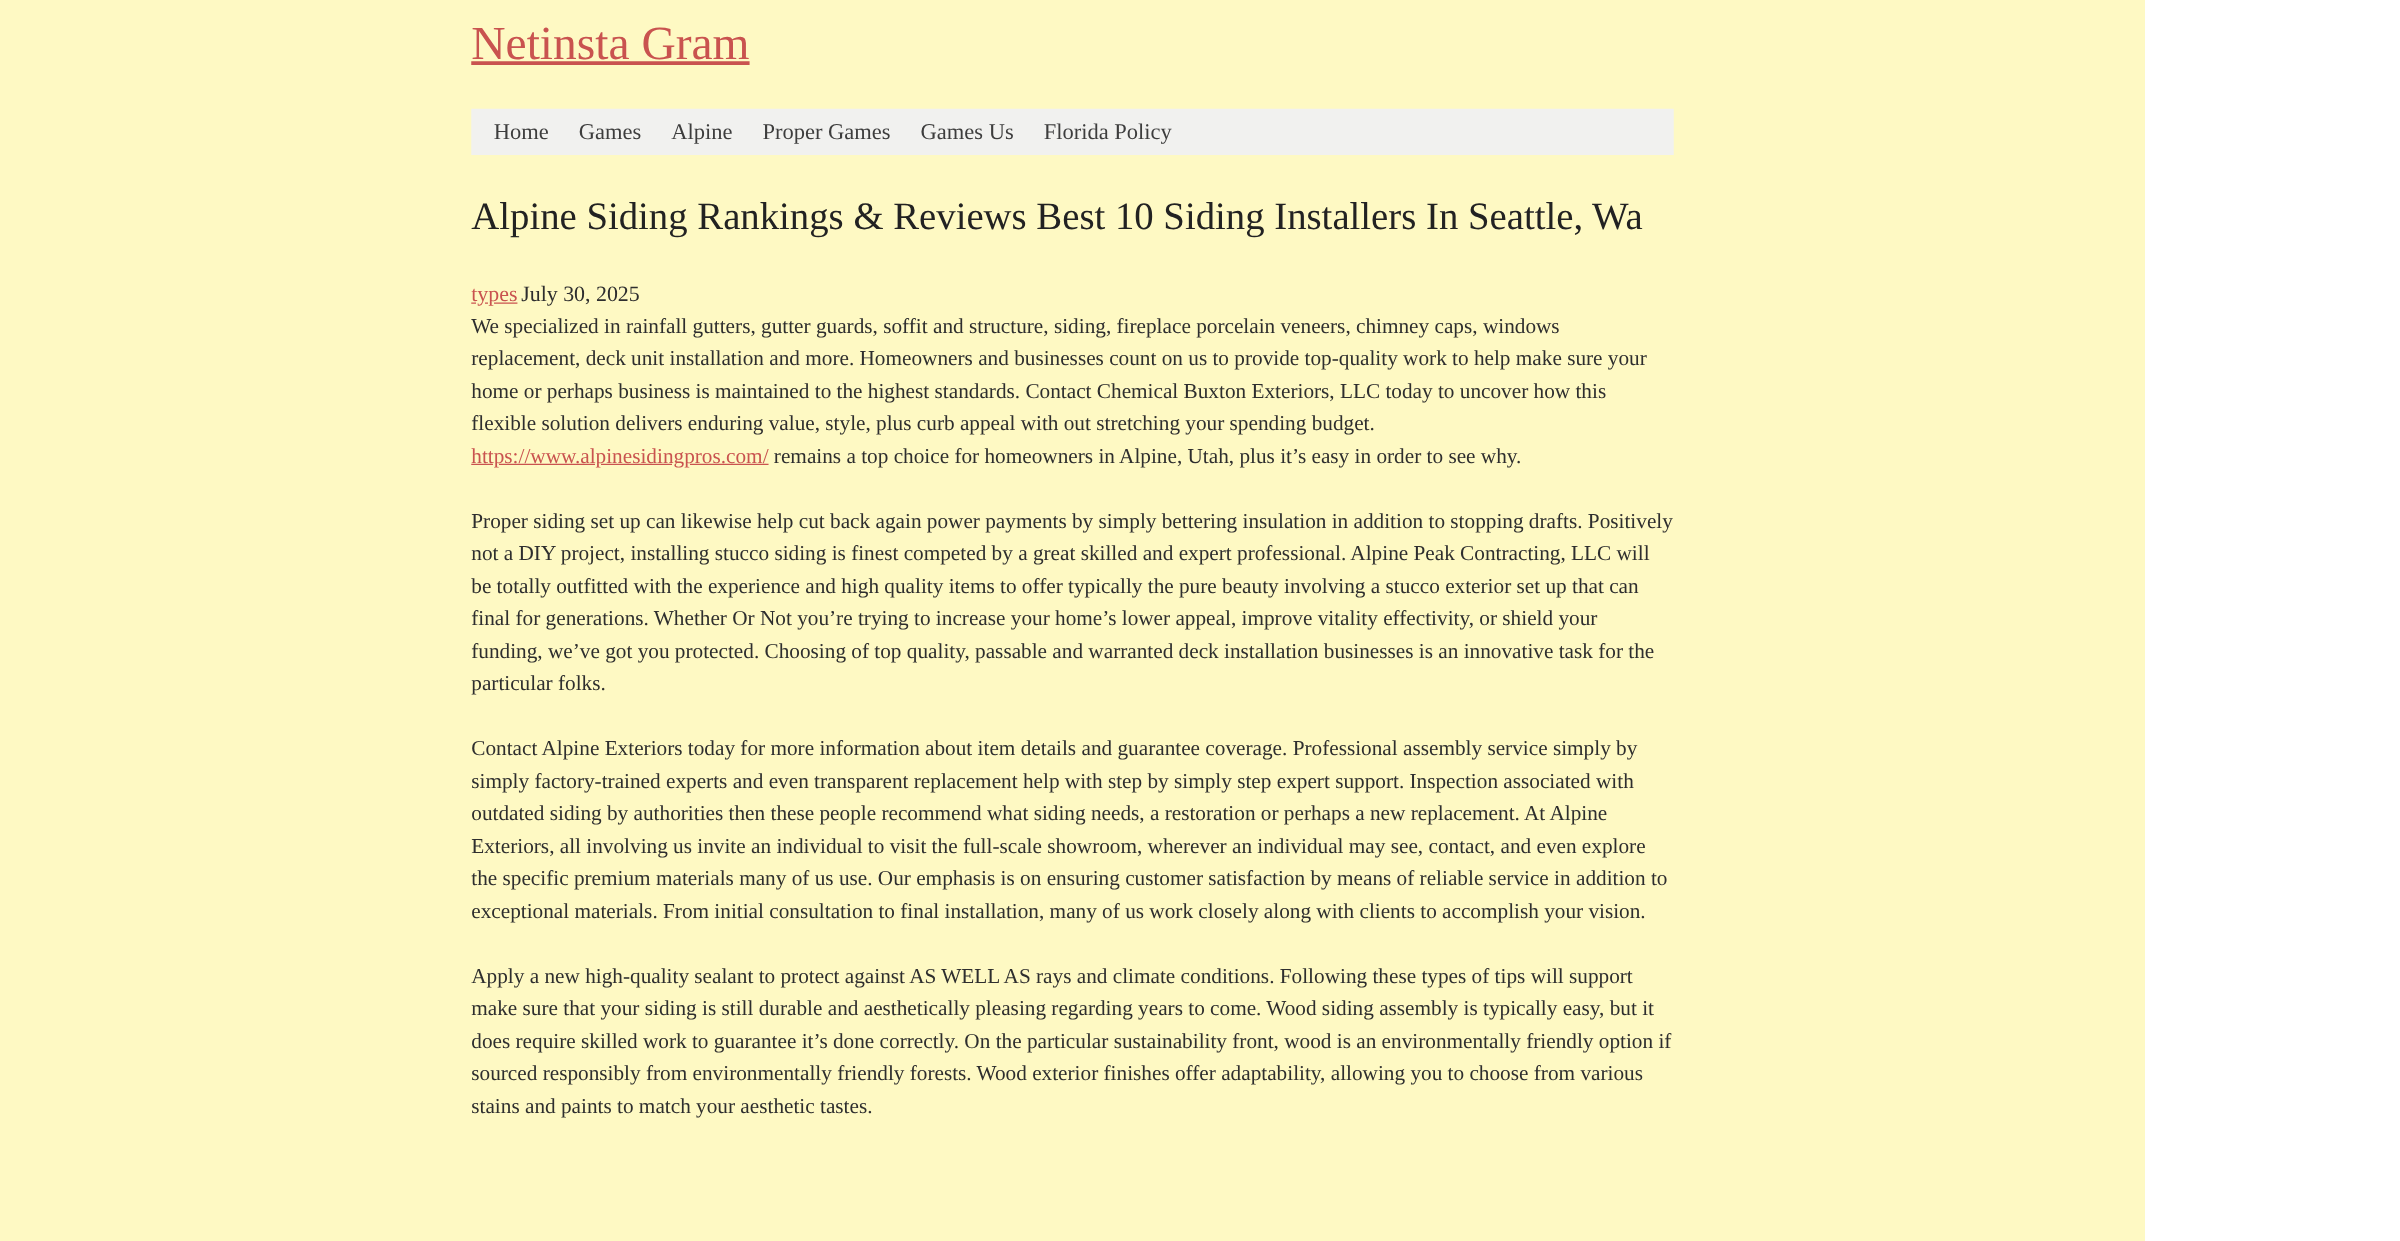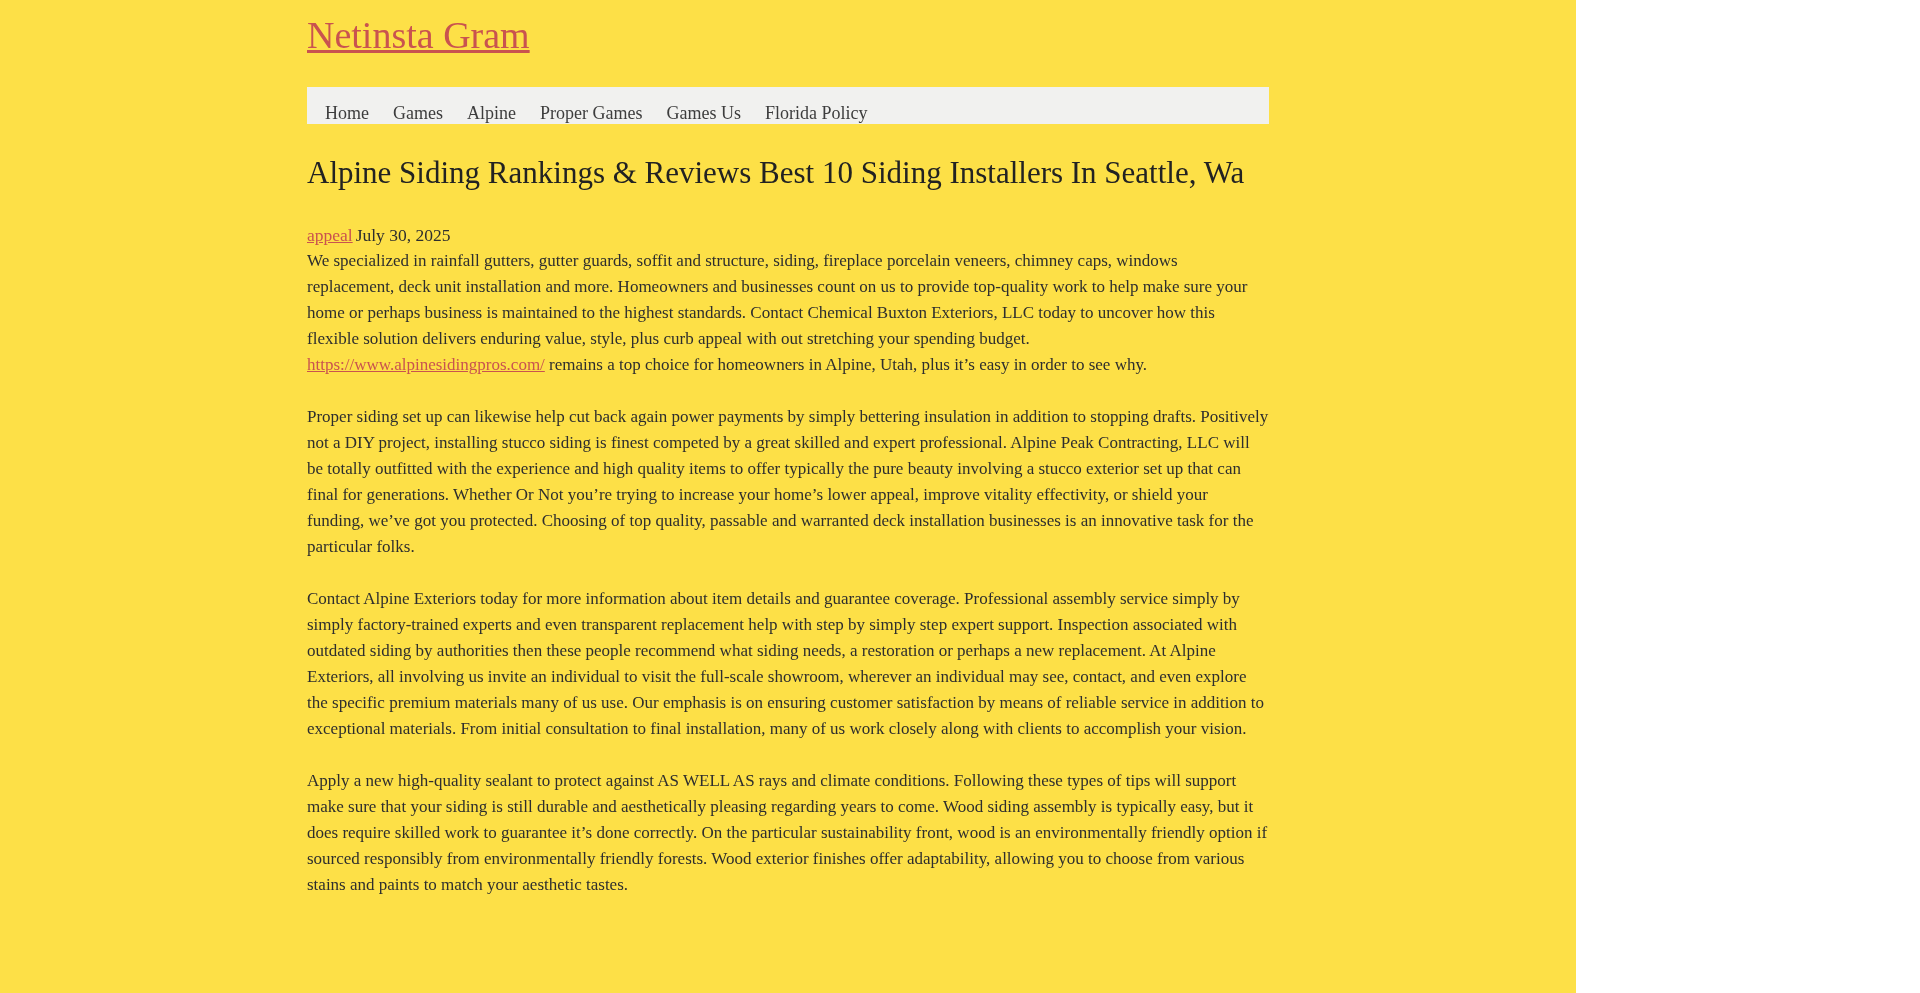--- a/index.html
+++ b/index.html
@@ -4,24 +4,24 @@
 <style>
   * { box-sizing: border-box; }
   html, body {
     margin: 0;
     padding: 0;
     background: #ffffff;
     font-family: "Liberation Serif", "DejaVu Serif", serif;
     color: #2e2e2e;
   }
   .page {
-    width: 1576px;
+    width: 1716px;
     height: 993px;
     overflow: hidden;
-    background: #fde047;
+    background: #fef9c3;
   }
   .container {
     width: 962px;
     margin: 0 auto;
     padding-top: 8px;
   }
   
   .site-title {
     margin: 4px 0 0 0;
     font-size: 38px;
@@ -32,21 +32,21 @@
     color: var(--accent);
     text-decoration: underline;
     cursor: pointer;
   }
   
   .main-nav {
     margin-top: 27px;
     background: var(--nav-bg);
     height: 37px;
     display: flex;
-    align-items: flex-end;
+    align-items: center;
     padding: 0 6px;
   }
   .main-nav a {
     font-size: 18px;
     color: #3d3d3d;
     text-decoration: none;
     padding: 0 12px;
     cursor: pointer;
     white-space: nowrap;
   }
@@ -104,21 +104,21 @@
         <a href="#">Proper Games</a>
         <a href="#">Games Us</a>
         <a href="#">Florida Policy</a>
       </nav>
     </header>
 
     <main>
       <h1 class="post-title">Alpine Siding Rankings &amp; Reviews Best 10 Siding Installers In Seattle, Wa</h1>
 
       <div class="byline">
-        <a href="#" class="author">appeal</a><span>July 30, 2025</span>
+        <a href="#" class="author">types</a><span>July 30, 2025</span>
       </div>
 
       <p class="body-text"><span>We specialized in rainfall gutters, gutter guards, soffit and structure, siding, fireplace porcelain veneers, chimney caps, windows replacement, deck unit installation and more. Homeowners and businesses count on us to provide top-quality work to help make sure your home or perhaps business is maintained to the highest standards. Contact Chemical Buxton Exteriors, LLC today to uncover how this flexible solution delivers enduring value, style, plus curb appeal with out stretching your spending budget. </span><a href="#" class="inline-link">https://www.alpinesidingpros.com/</a><span> remains a top choice for homeowners in Alpine, Utah, plus it’s easy in order to see why.</span></p>
 
 
       <p class="body-text">Proper siding set up can likewise help cut back again power payments by simply bettering insulation in addition to stopping drafts. Positively not a DIY project, installing stucco siding is finest competed by a great skilled and expert professional. Alpine Peak Contracting, LLC will be totally outfitted with the experience and high quality items to offer typically the pure beauty involving a stucco exterior set up that can final for generations. Whether Or Not you’re trying to increase your home’s lower appeal, improve vitality effectivity, or shield your funding, we’ve got you protected. Choosing of top quality, passable and warranted deck installation businesses is an innovative task for the particular folks.</p>
 
       <p class="body-text">Contact Alpine Exteriors today for more information about item details and guarantee coverage. Professional assembly service simply by simply factory-trained experts and even transparent replacement help with step by simply step expert support. Inspection associated with outdated siding by authorities then these people recommend what siding needs, a restoration or perhaps a new replacement. At Alpine Exteriors, all involving us invite an individual to visit the full-scale showroom, wherever an individual may see, contact, and even explore the specific premium materials many of us use. Our emphasis is on ensuring customer satisfaction by means of reliable service in addition to exceptional materials. From initial consultation to final installation, many of us work closely along with clients to accomplish your vision.</p>
 
       <p class="body-text">Apply a new high-quality sealant to protect against AS WELL AS rays and climate conditions. Following these types of tips will support make sure that your siding is still durable and aesthetically pleasing regarding years to come. Wood siding assembly is typically easy, but it does require skilled work to guarantee it’s done correctly. On the particular sustainability front, wood is an environmentally friendly option if sourced responsibly from environmentally friendly forests. Wood exterior finishes offer adaptability, allowing you to choose from various stains and paints to match your aesthetic tastes.</p>

